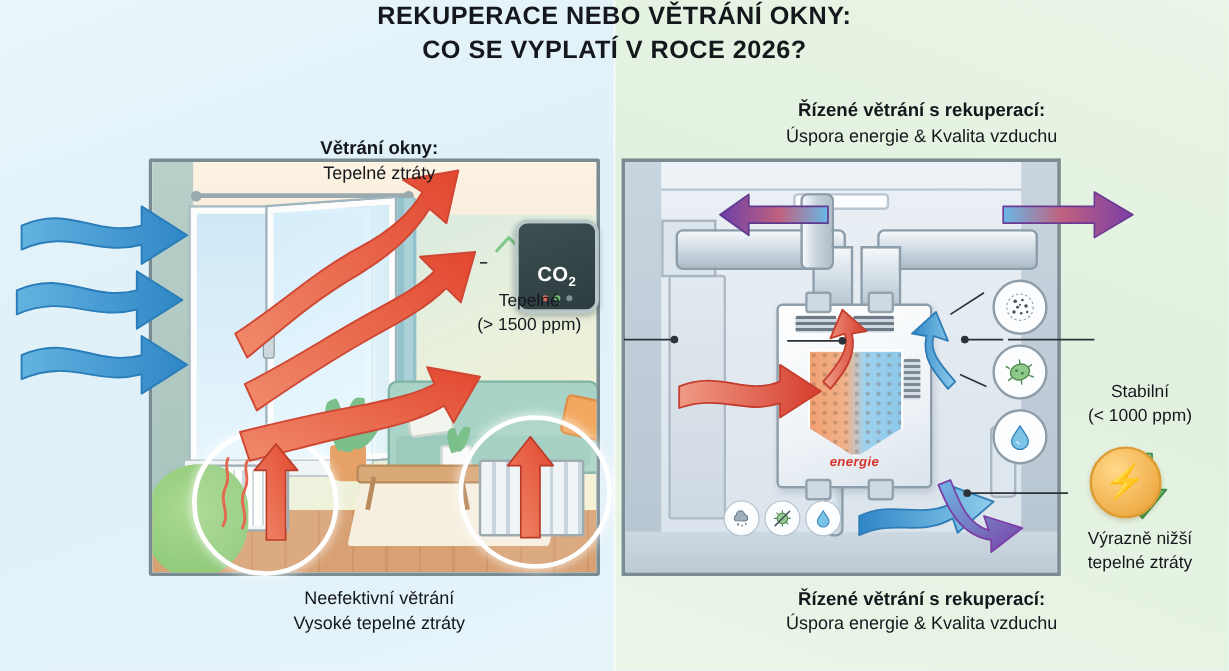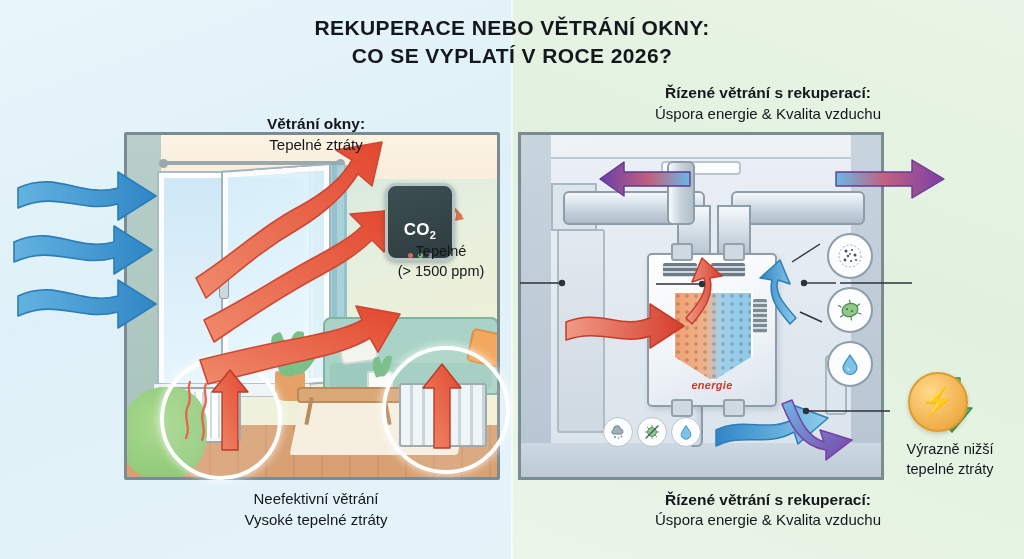--- a/index.html
+++ b/index.html
@@ -12,21 +12,21 @@
 
   
   .bg-left{position:absolute;left:0;top:0;width:512px;height:559px;
     background:linear-gradient(160deg,#e9f6fb 0%,#dff0f8 45%,#e6f4fa 100%);}
   .bg-right{position:absolute;left:512px;top:0;width:512px;height:559px;
     background:linear-gradient(200deg,#e9f5e6 0%,#e2f1df 45%,#eaf6e8 100%);}
   .divider{position:absolute;left:511px;top:0;width:2px;height:559px;
     background:rgba(255,255,255,.55);}
 
   
-  .title{position:absolute;left:0;top:14px;width:1024px;text-align:center;
+  .title{position:absolute;left:0;top:0;width:1024px;text-align:center;
     font-size:21px;font-weight:bold;color:#14171b;letter-spacing:.4px;line-height:1.33;z-index:30;}
   .title span{display:block;}
 
   .sub{position:absolute;text-align:center;z-index:30;line-height:1.34;color:#14171b;}
   .sub .b{display:block;font-size:15.5px;font-weight:bold;}
   .sub .n{display:block;font-size:15px;font-weight:normal;}
   .sub-left{left:156px;top:83px;width:320px;margin-top:31px;}
   .sub-right{left:572px;top:83px;width:392px;}
 
   .foot{position:absolute;text-align:center;z-index:30;line-height:1.38;color:#14171b;}
@@ -174,22 +174,22 @@
   .sic{position:absolute;width:28px;height:28px;border-radius:50%;
     background:#fbfdfe;border:1px solid #b6c3ce;
     display:flex;align-items:center;justify-content:center;}
   .sic.s1{left:82px;top:282px;} .sic.s2{left:116px;top:282px;} .sic.s3{left:150px;top:282px;}
   .eff{position:absolute;left:568px;top:256px;z-index:28;color:#14171b;
     font-size:14.5px;line-height:1.38;text-align:left;}
 
   
   .co2{position:absolute;border-radius:11px;display:flex;flex-direction:column;
     align-items:center;justify-content:center;box-shadow:0 2px 5px rgba(30,45,55,.35);}
-  .co2-left{left:385px;top:183px;width:64px;height:72px;
-    background:linear-gradient(160deg,#3d4f52,#2d3c3f);border:3px solid #b9c6c7;justify-content:space-between;}
+  .co2-left{left:429px;top:183px;width:64px;height:72px;
+    background:linear-gradient(160deg,#3d4f52,#2d3c3f);border:3px solid #b9c6c7;}
   .co2-right{left:920px;top:245px;width:60px;height:72px;
     background:linear-gradient(160deg,#2f4a3c,#243b30);border:3px solid #bcc9c4;}
   .co2 .lbl{color:#ffffff;font-size:17px;font-weight:bold;letter-spacing:.3px;}
   .co2 .lbl sub{font-size:11px;}
   .co2 .lbl sup{font-size:11px;color:#7ddf9a;}
   .dots{display:flex;gap:5px;margin-top:4px;}
   .dots i{width:5px;height:5px;border-radius:50%;display:block;}
   .bar-ok{width:26px;height:6px;border-radius:3px;background:#63d27e;margin-top:6px;}
 
   .cap{position:absolute;text-align:center;font-size:14.5px;color:#14171b;line-height:1.35;}
@@ -487,20 +487,24 @@
       <i style="background:#d96a5a"></i>
         <i style="background:#6fbf73"></i>
         <i style="background:#7d8f99"></i>
     </div>
   </div>
   <div class="cap cap-left">
     <div>Tepelné</div>
     <div>(&gt; 1500 ppm)</div>
   </div>
 
+  <div class="cap cap-right">
+    <div>Stabilní</div>
+    <div>(&lt; 1000 ppm)</div>
+  </div>
 
   <div class="coin">
       <span>⚡</span>
     </div>
   <div class="cap cap-energy">
     <div>Výrazně nižší</div>
     <div>tepelné ztráty</div>
   </div>
 
   <div class="foot foot-left">

